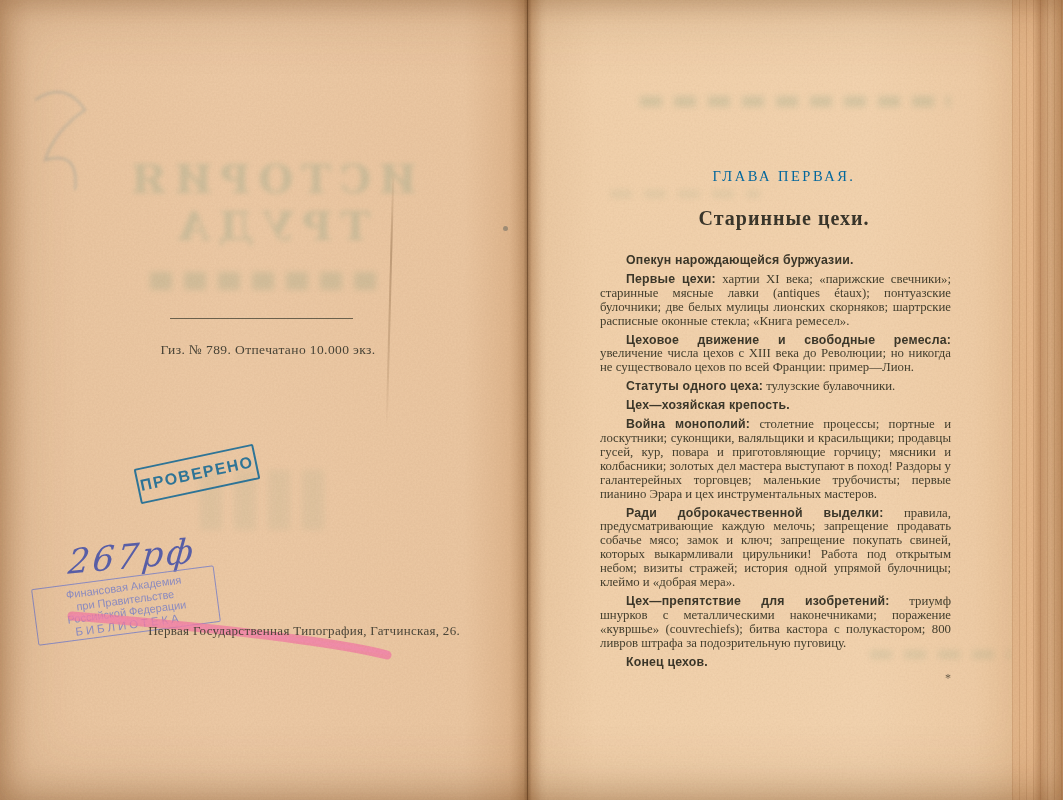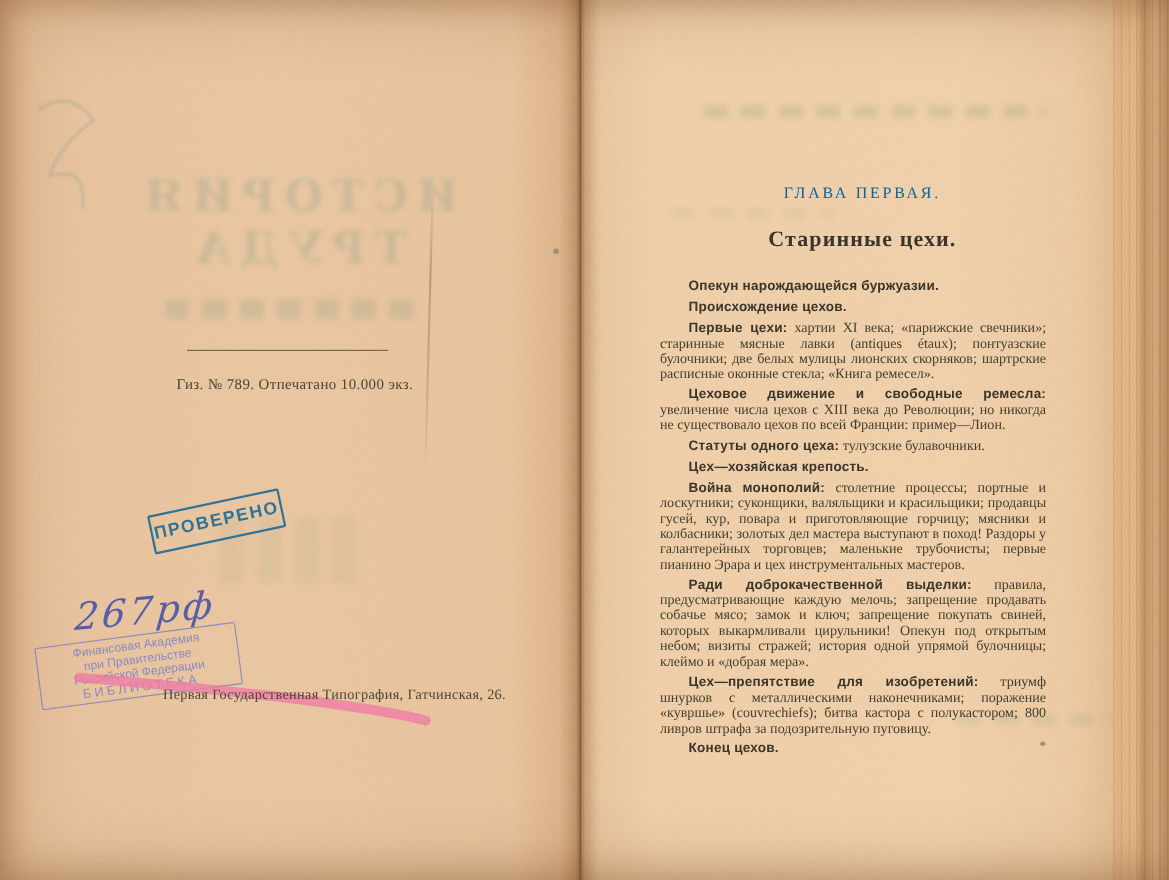--- a/index.html
+++ b/index.html
@@ -128,27 +128,26 @@
   <div class="page-right"></div>
   <div class="ghost-blob rp-ghost-1" style="position:absolute;"></div>
   <div class="ghost-blob rp-ghost-2" style="position:absolute;"></div>
   <div class="ghost-blob rp-ghost-3" style="position:absolute;"></div>
 
   <div class="chapter">
     <h3 class="chapter-heading">ГЛАВА ПЕРВАЯ.</h3>
     <h2 class="chapter-title">Старинные цехи.</h2>
     <div id="paragraphs">
         <p class="para lead-only"><b>Опекун нарождающейся буржуазии.</b></p>
-        <p class="para lead-only"><b>Происхождение цехов.</b></p>
         <p class="para"><b>Первые цехи:</b><span> хартии XI века; «парижские свечники»; старинные мясные лавки (antiques étaux); понтуазские булочники; две белых мулицы лионских скорняков; шартрские расписные оконные стекла; «Книга ремесел».</span></p>
         <p class="para"><b>Цеховое движение и свободные ремесла:</b><span> увеличение числа цехов с XIII века до Революции; но никогда не существовало цехов по всей Франции: пример—Лион.</span></p>
         <p class="para"><b>Статуты одного цеха:</b><span> тулузские булавочники.</span></p>
         <p class="para lead-only"><b>Цех—хозяйская крепость.</b></p>
         <p class="para"><b>Война монополий:</b><span> столетние процессы; портные и лоскутники; суконщики, валяльщики и красильщики; продавцы гусей, кур, повара и приготовляющие горчицу; мясники и колбасники; золотых дел мастера выступают в поход! Раздоры у галантерейных торговцев; маленькие трубочисты; первые пианино Эрара и цех инструментальных мастеров.</span></p>
-        <p class="para"><b>Ради доброкачественной выделки:</b><span> правила, предусматривающие каждую мелочь; запрещение продавать собачье мясо; замок и ключ; запрещение покупать свиней, которых выкармливали цирульники! Опекун под открытым небом; визиты стражей; история одной упрямой булочницы; клеймо и «добрая мера».</span></p>
+        <p class="para"><b>Ради доброкачественной выделки:</b><span> правила, предусматривающие каждую мелочь; запрещение продавать собачье мясо; замок и ключ; запрещение покупать свиней, которых выкармливали цирульники! Работа под открытым небом; визиты стражей; история одной упрямой булочницы; клеймо и «добрая мера».</span></p>
         <p class="para"><b>Цех—препятствие для изобретений:</b><span> триумф шнурков с металлическими наконечниками; поражение «кувршье» (couvrechiefs); битва кастора с полукастором; 800 ливров штрафа за подозрительную пуговицу.</span></p>
         <p class="para lead-only"><b>Конец цехов.</b></p>
       </div>
   </div>
   <div class="footnote-mark">*</div>
 
   <div class="gutter"></div>
   <div class="gutter-line"></div>
   <div class="page-edge"></div>
   <svg class="noise" width="1063" height="800">

